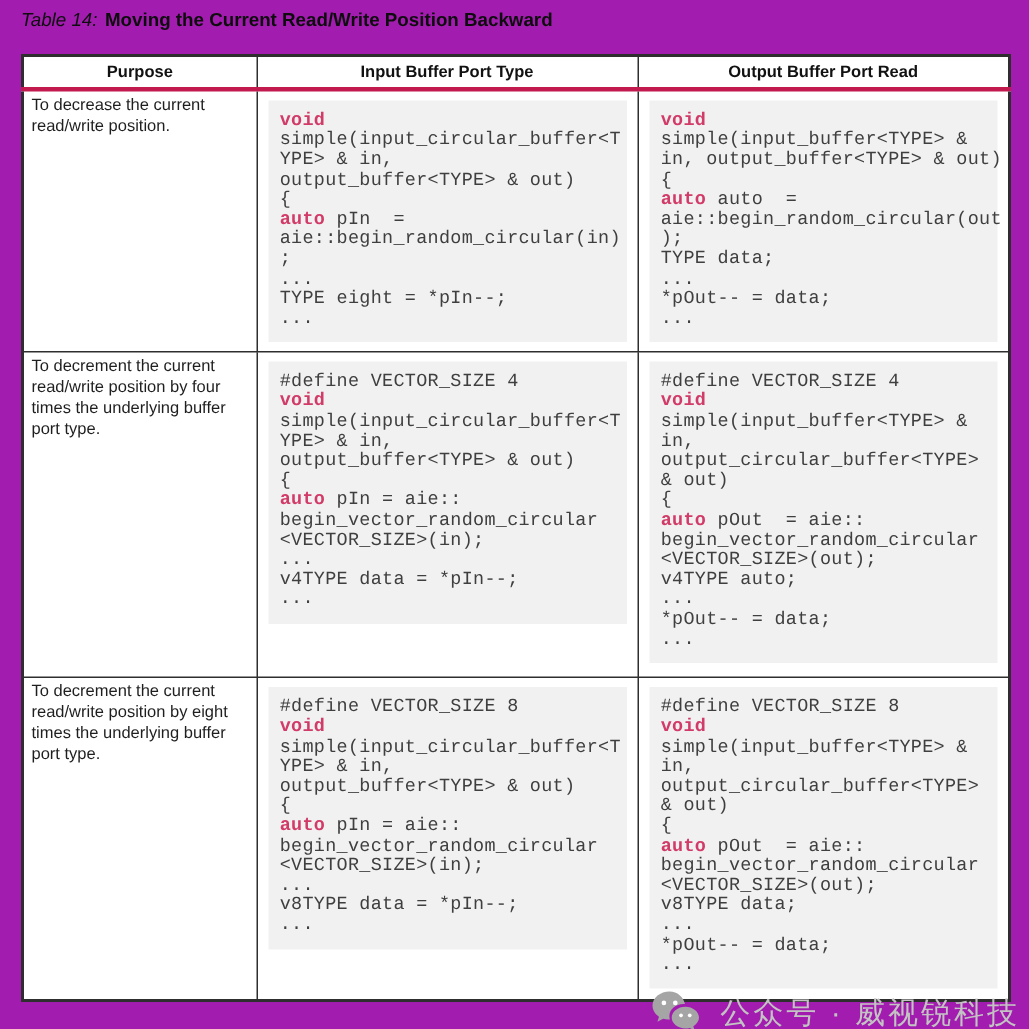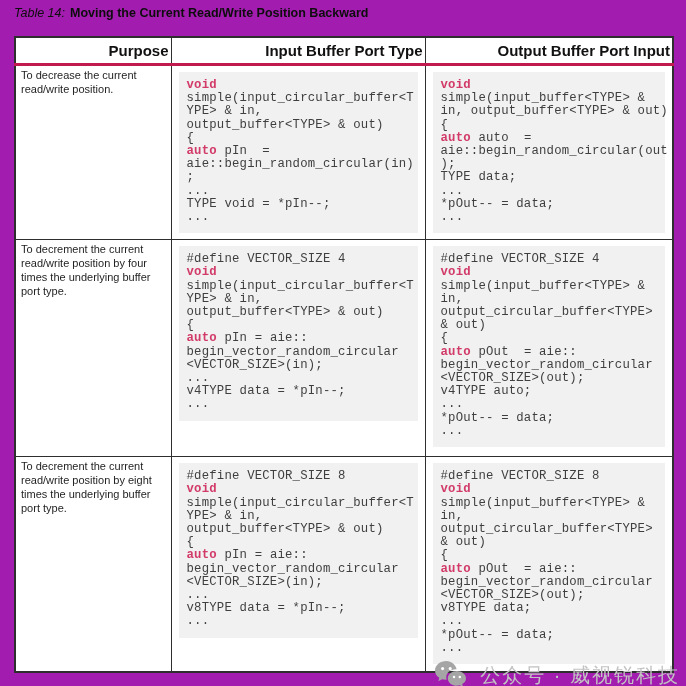--- a/index.html
+++ b/index.html
@@ -9,21 +9,21 @@
 
   .doc-title { position:absolute; left:14px; top:6px; font-size:12.5px; color:#0d0d0d; white-space:nowrap; }
   .t-prefix { font-style:italic; font-weight:500; margin-right:5px; }
   .t-main  { font-weight:700; }
 
   table.doc-table { position:absolute; left:14px; top:36px; width:658px;
     border-collapse:collapse; table-layout:fixed; border:2px solid #2e2e2e; background:#fff; }
   col.c1 { width:156px; } col.c2 { width:254px; } col.c3 { width:248px; }
 
   .doc-table th { border:1px solid #2e2e2e; border-bottom:3px solid #c21a4e;
-    font-size:15px; font-weight:700; color:#111; text-align:right;
+    font-size:11px; font-weight:700; color:#111; text-align:center;
     padding:4px 2px; height:22px; background:#fff; }
   .doc-table td { border:1px solid #2e2e2e; vertical-align:top; background:#fff; }
 
   tr.row-1 { height:175px;margin-top:24px; } tr.row-2 { height:217px; } tr.row-3 { height:215px; }
 
   td.purpose { font-size:11px; line-height:1.27; color:#1f1f1f; padding:3px 6px 3px 5px; }
   td.codecell { padding:6px 7px; }
 
   .code-block { background:#f1f1f2; padding:7px 5px 9px 8px; }
   .code-line { font-family:"Liberation Mono","DejaVu Sans Mono",monospace;
@@ -48,38 +48,38 @@
   <table class="doc-table">
     <colgroup>
         <col class="c1">
         <col class="c2">
         <col class="c3">
       </colgroup>
     <thead>
       <tr>
         <th>Purpose</th>
         <th>Input Buffer Port Type</th>
-        <th>Output Buffer Port Input</th>
+        <th>Output Buffer Port Read</th>
       </tr>
     </thead>
     <tbody>
       <tr class="row-1">
         <td class="purpose">To decrease the current read/write position.</td>
         <td class="codecell">
           <div class="code-block">
               <div class="code-line"><span class="kw">void</span></div>
               <div class="code-line"><span>simple(input_circular_buffer&lt;T</span></div>
               <div class="code-line"><span>YPE&gt; &amp; in,</span></div>
               <div class="code-line"><span>output_buffer&lt;TYPE&gt; &amp; out)</span></div>
               <div class="code-line"><span>{</span></div>
               <div class="code-line"><span class="kw">auto</span><span> pIn  =</span></div>
               <div class="code-line"><span>aie::begin_random_circular(in)</span></div>
               <div class="code-line"><span>;</span></div>
               <div class="code-line"><span>...</span></div>
-              <div class="code-line"><span>TYPE void = *pIn--;</span></div>
+              <div class="code-line"><span>TYPE eight = *pIn--;</span></div>
               <div class="code-line"><span>...</span></div>
             </div>
         </td>
         <td class="codecell">
           <div class="code-block">
               <div class="code-line"><span class="kw">void</span></div>
               <div class="code-line"><span>simple(input_buffer&lt;TYPE&gt; &amp;</span></div>
               <div class="code-line"><span>in, output_buffer&lt;TYPE&gt; &amp; out)</span></div>
               <div class="code-line"><span>{</span></div>
               <div class="code-line"><span class="kw">auto</span><span> auto  =</span></div>

